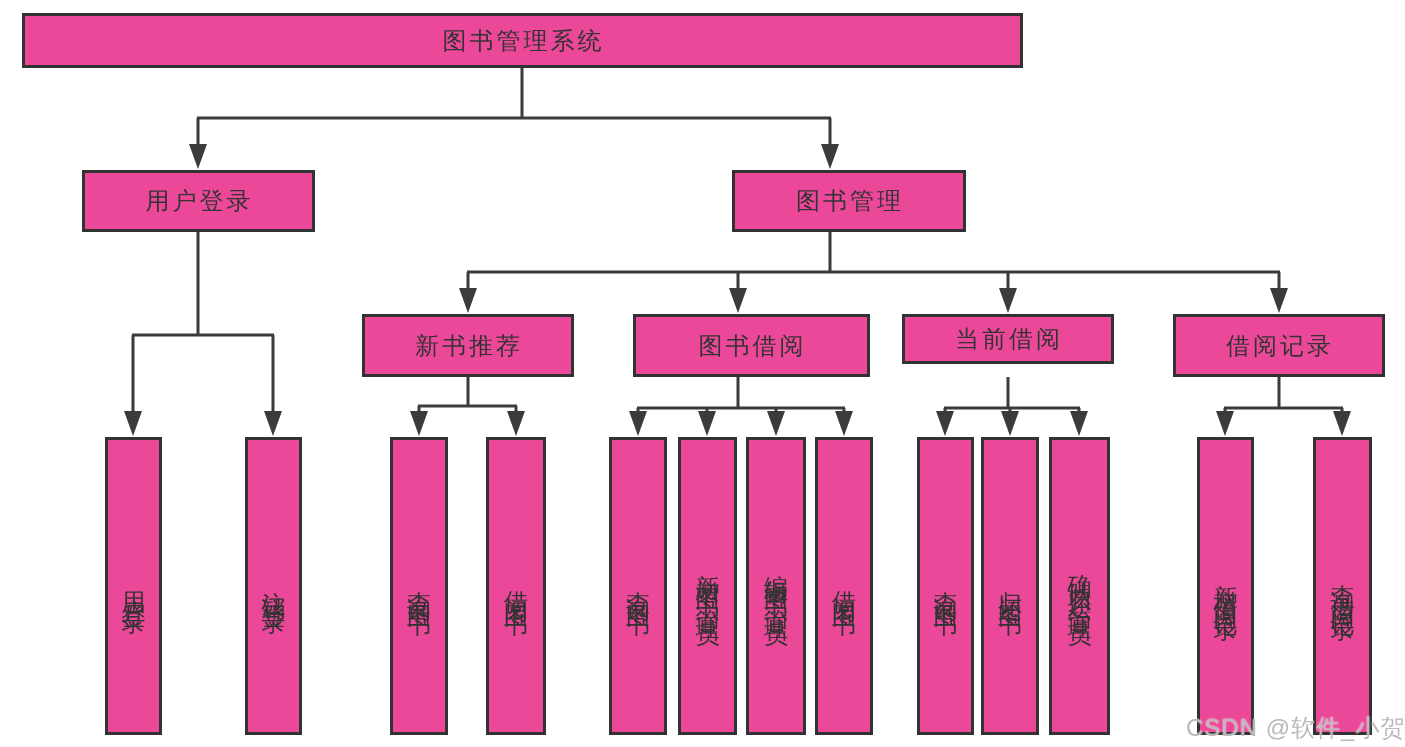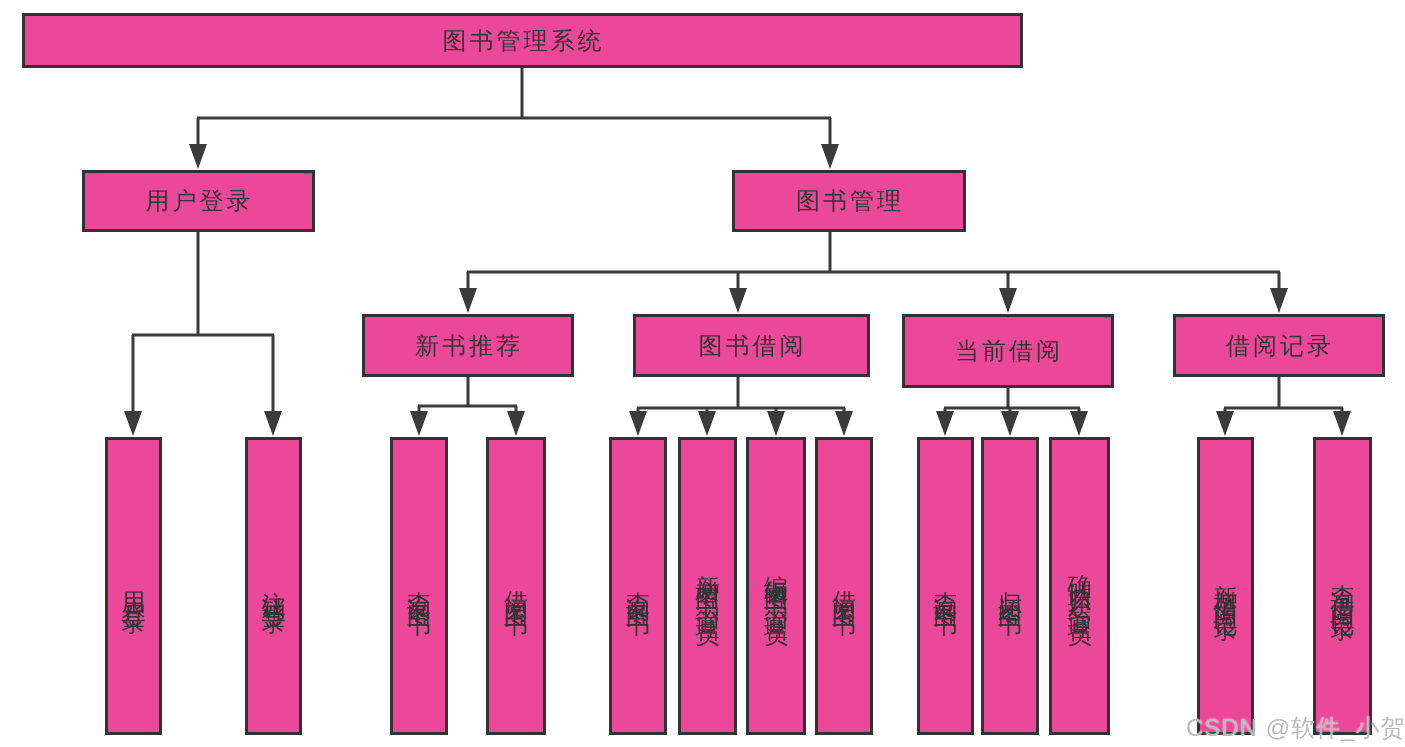--- a/index.html
+++ b/index.html
@@ -96,21 +96,21 @@
   <div class="node h-node" style="left:712px; top:170px; width:234px; height:62px;margin-left:20px;">
     <span class="lbl">图书管理</span>
   </div>
 
   <div class="node h-node" style="left:362px; top:314px; width:212px; height:63px;text-align:center;">
     <span class="lbl">新书推荐</span>
   </div>
   <div class="node h-node" style="left:633px; top:314px; width:237px; height:63px;">
     <span class="lbl">图书借阅</span>
   </div>
-  <div class="node h-node" style="left:902px; top:314px; width:212px; height:74px;">
+  <div class="node h-node" style="left:902px; top:314px; width:212px; height:50px;">
     <span class="lbl">当前借阅</span>
   </div>
   <div class="node h-node" style="left:1173px; top:314px; width:212px; height:63px;">
     <span class="lbl">借阅记录</span>
   </div>
 
   <div class="node v-node" style="left:105px; top:437px; width:57px; height:298px;">
     <span class="lbl">用户登录</span>
   </div>
   <div class="node v-node" style="left:245px; top:437px; width:57px; height:298px;">

